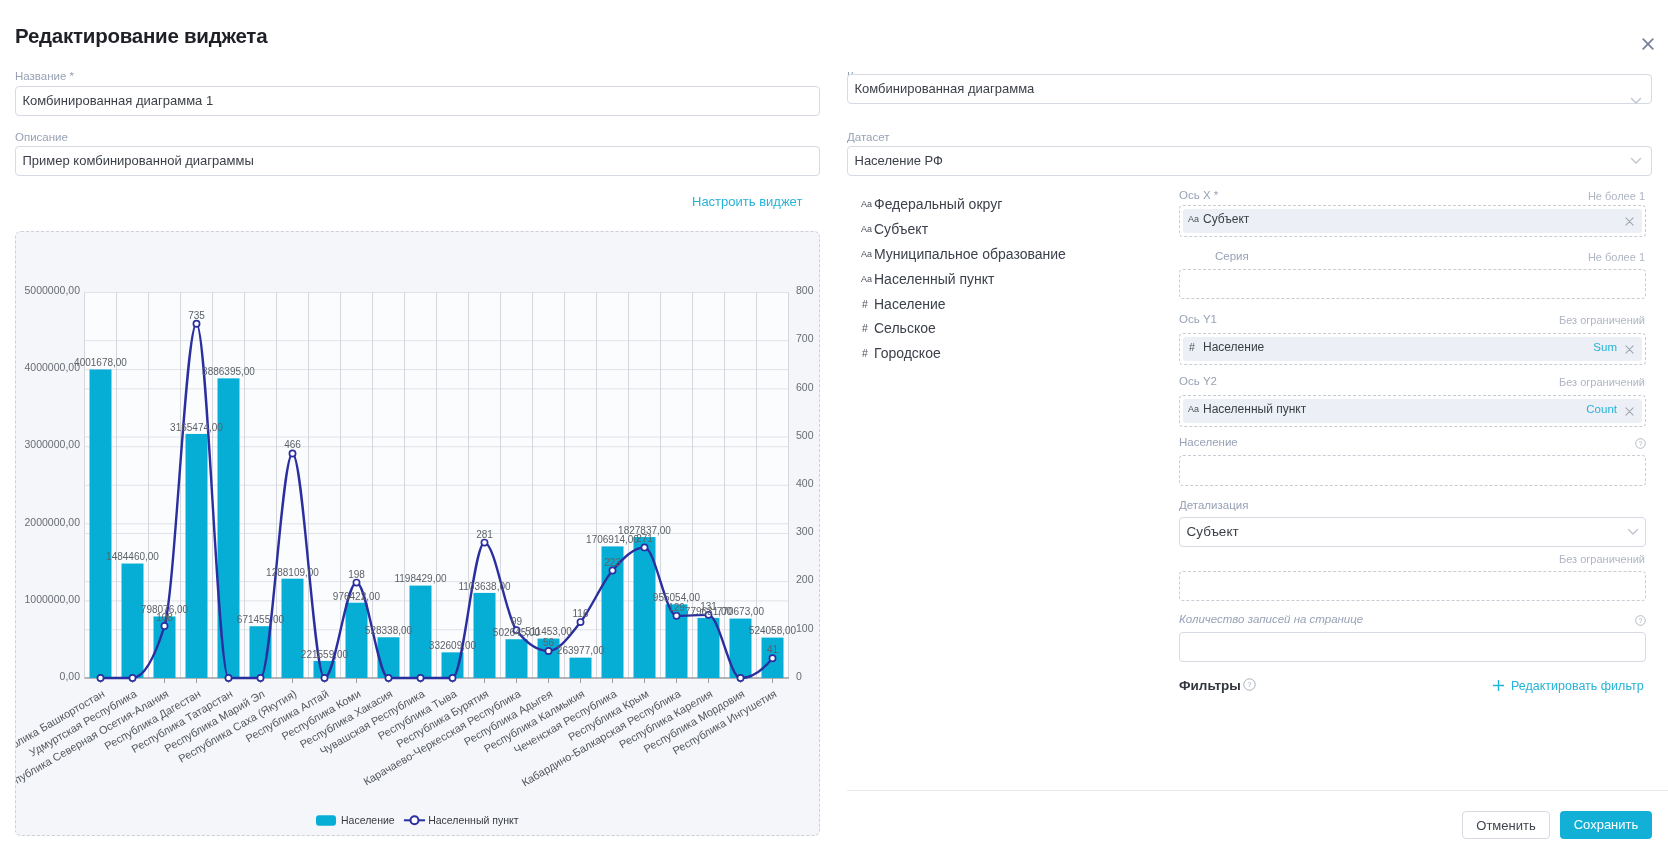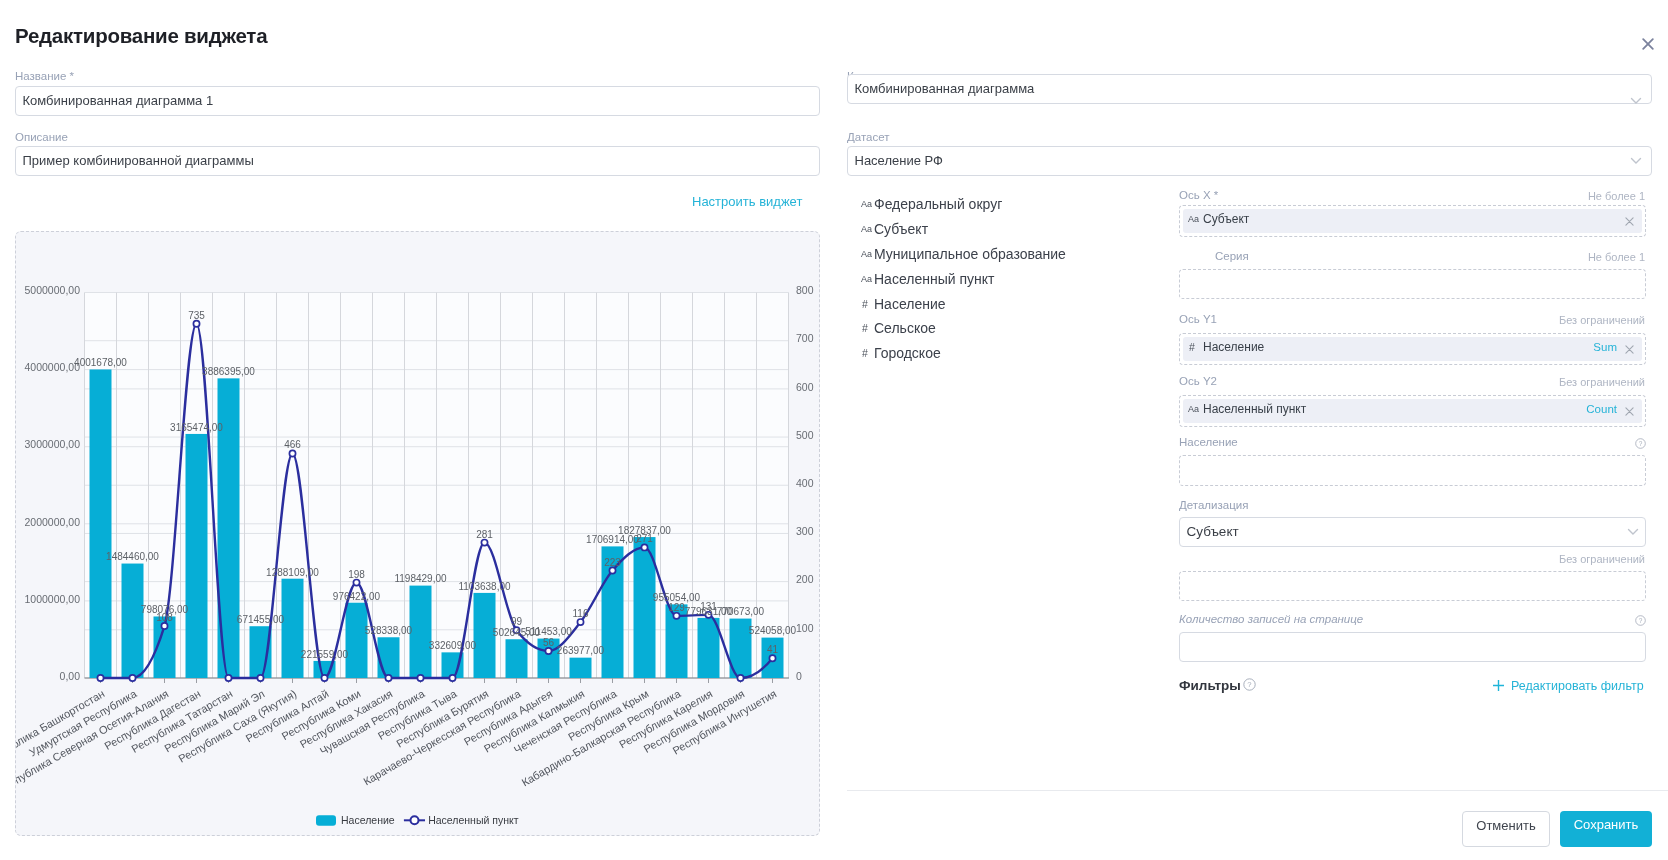--- a/index.html
+++ b/index.html
@@ -11,21 +11,21 @@
 .link{position:absolute;font-size:13px;color:#25b3d7;font-weight:500}
 .panel{position:absolute;left:14.5px;top:231px;width:805px;height:605px;background:#f5f6fa;border:1px dashed #cdd0d9;border-radius:6px}
 .pfx{position:absolute;font-size:9px;font-weight:400;color:#4c525c;line-height:1}
 .fld{position:absolute;font-size:14px;color:#3c414b;line-height:1}
 .dash{position:absolute;border:1px dashed #c8ccd5;border-radius:4px}
 .chip{position:absolute;background:#edeff6;border-radius:3px}
 .chiptxt{position:absolute;font-size:12px;color:#394049;line-height:1}
 .tag{position:absolute;font-size:11.5px;color:#25b3d7;line-height:1}
 .filters{position:absolute;left:1179px;top:678px;font-size:13.5px;font-weight:700;color:#32363e}
 .divider{position:absolute;left:846.5px;top:790px;width:821.5px;height:1px;background:#e8eaee}
-.btn{position:absolute;top:811px;height:36px;border-radius:4px;font-size:13px;line-height:27px;text-align:center}
+.btn{position:absolute;top:811px;height:28px;border-radius:4px;font-size:13px;line-height:27px;text-align:center}
 .btn.white{width:88px;background:#fff;border:1px solid #d5d9e0;color:#3f444d}
 .btn.cyan{width:92px;background:#12b0d6;color:#fff;line-height:28px}
 </style></head>
 <body>
 <div class="h1">Редактирование виджета</div>
 <svg class="abs" style="left:1641.5px;top:37.5px" width="12" height="12" viewBox="0 0 10 10">
     <path d="M1 1 L9 9 M9 1 L1 9" stroke="#7b829d" stroke-width="1.5" stroke-linecap="round"></path>
   </svg>
 <div class="lbl" style="left:15px;top:71px;">Название *</div>
 <div class="inp" style="left:14.5px;top:86px;width:805.5px;">Комбинированная диаграмма 1</div>

